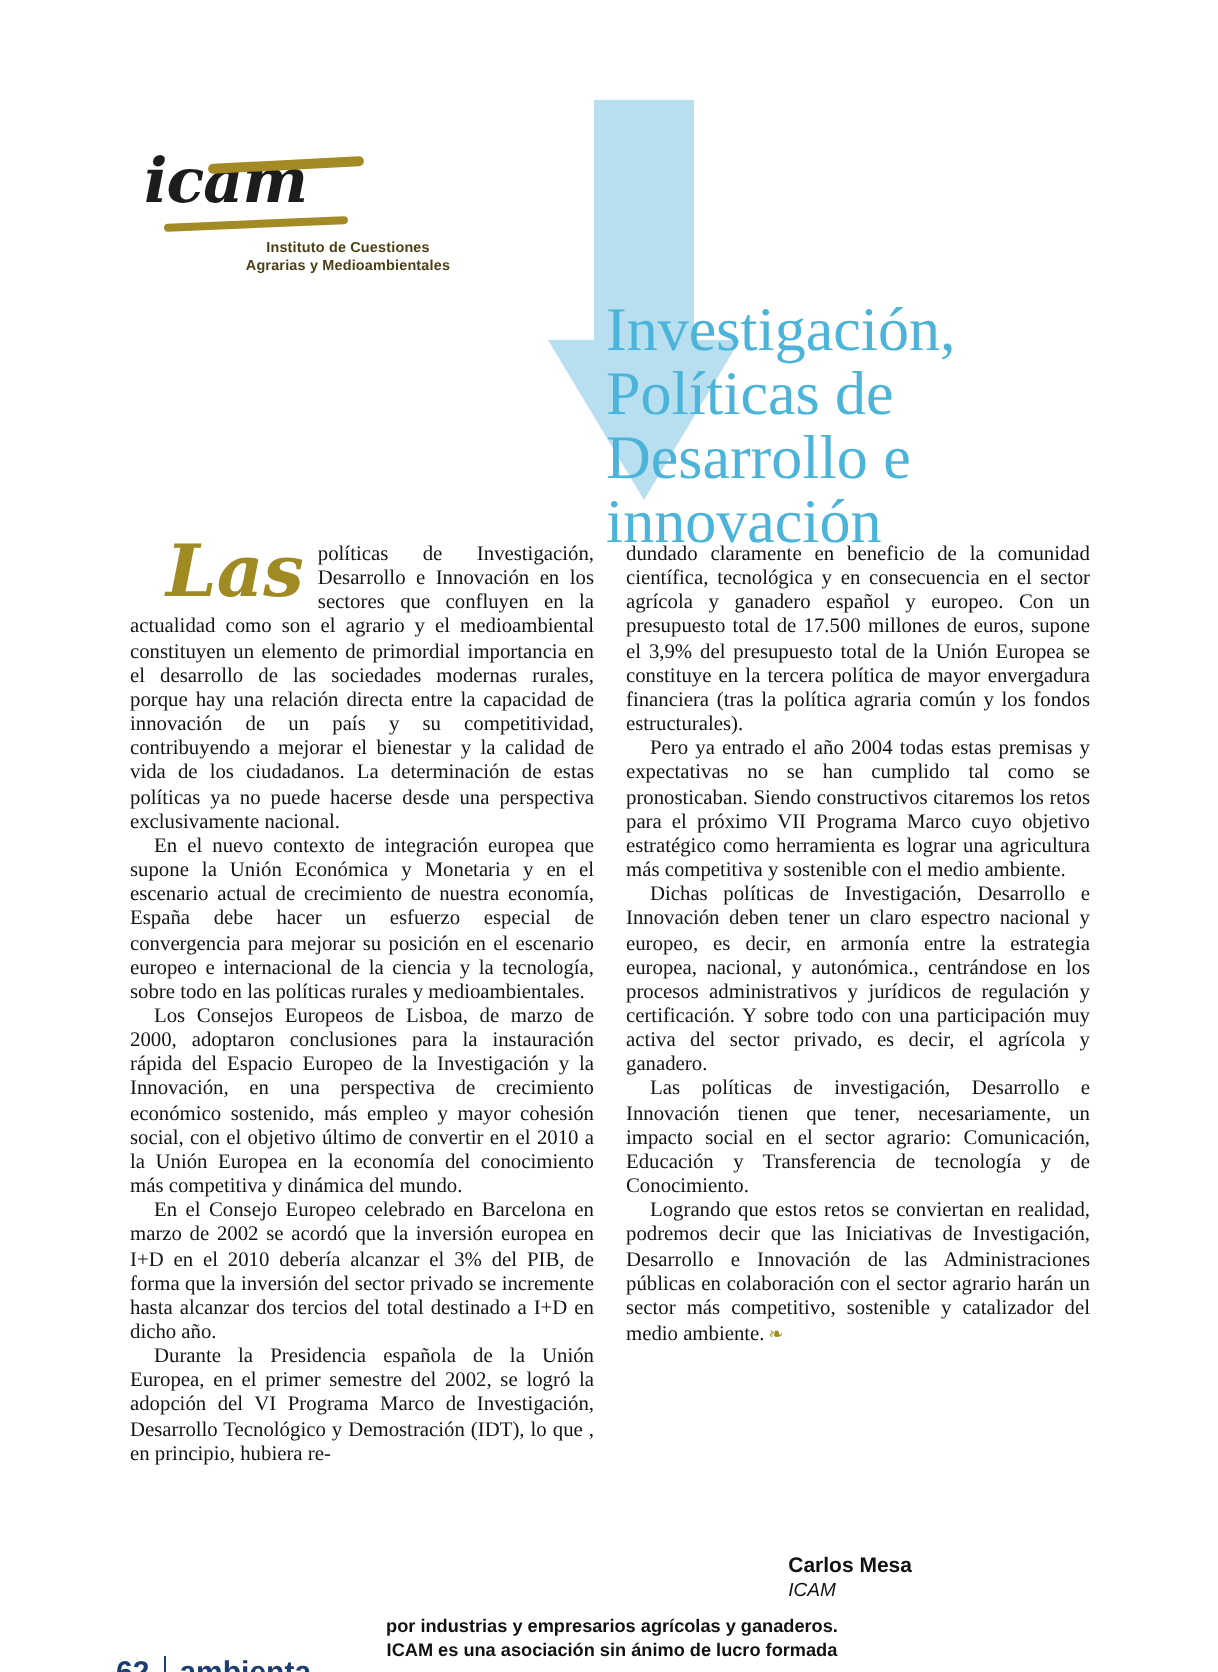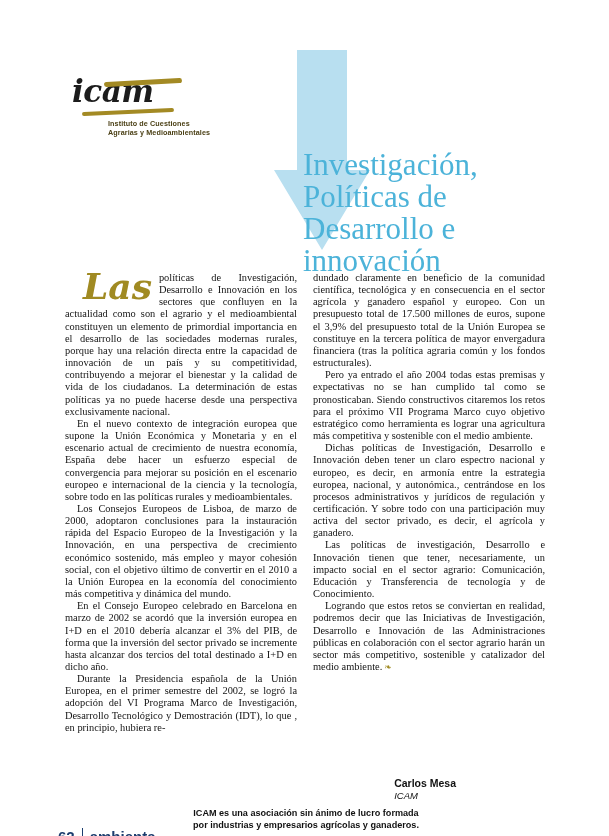--- a/index.html
+++ b/index.html
@@ -73,21 +73,21 @@
     background: #a38a24;
     border-radius: 3px;
     transform: rotate(-2.5deg);
   }
   .logo-sub {
     font-family: "Liberation Sans", sans-serif;
     font-weight: 700;
     font-size: 7.2px;
     line-height: 9.4px;
     color: #4a3f14;
-    text-align: left;
+    text-align: center;
     width: 132px;
     margin-left: 38px;
     margin-top: 3px;
     letter-spacing: 0.1px;
   }
 
   
   .title {
     position: absolute;
     left: 303px;
@@ -249,22 +249,22 @@
     <p><span>Las políticas de investigación, Desarrollo e Innovación tienen que tener, necesariamente, un impacto social en el sector agrario: Comunicación, Educación y Transferencia de tecnología y de Conocimiento.</span></p>
     <p><span>Logrando que estos retos se conviertan en realidad, podremos decir que las Iniciativas de Investigación, Desarrollo e Innovación de las Administraciones públicas en colaboración con el sector agrario harán un sector más competitivo, sostenible y catalizador del medio ambiente.</span><span class="ornament">❧</span></p>
   </div>
 
   <div class="signature">
     <div class="sig-name">Carlos Mesa</div>
     <div class="sig-org">ICAM</div>
   </div>
 
   <div class="footer-note">
+    <div>por industrias y empresarios agrícolas y ganaderos.</div>
     <div>ICAM es una  asociación sin ánimo de lucro formada</div>
-    <div>por industrias y empresarios agrícolas y ganaderos.</div>
   </div>
 
   <div class="pagefoot">
     <div class="pagenum">62</div>
     <div class="pagefoot-rule"></div>
     <div>
       <div class="mag-name">ambienta</div>
       <div class="mag-date">Diciembre 2004</div>
     </div>
   </div>

